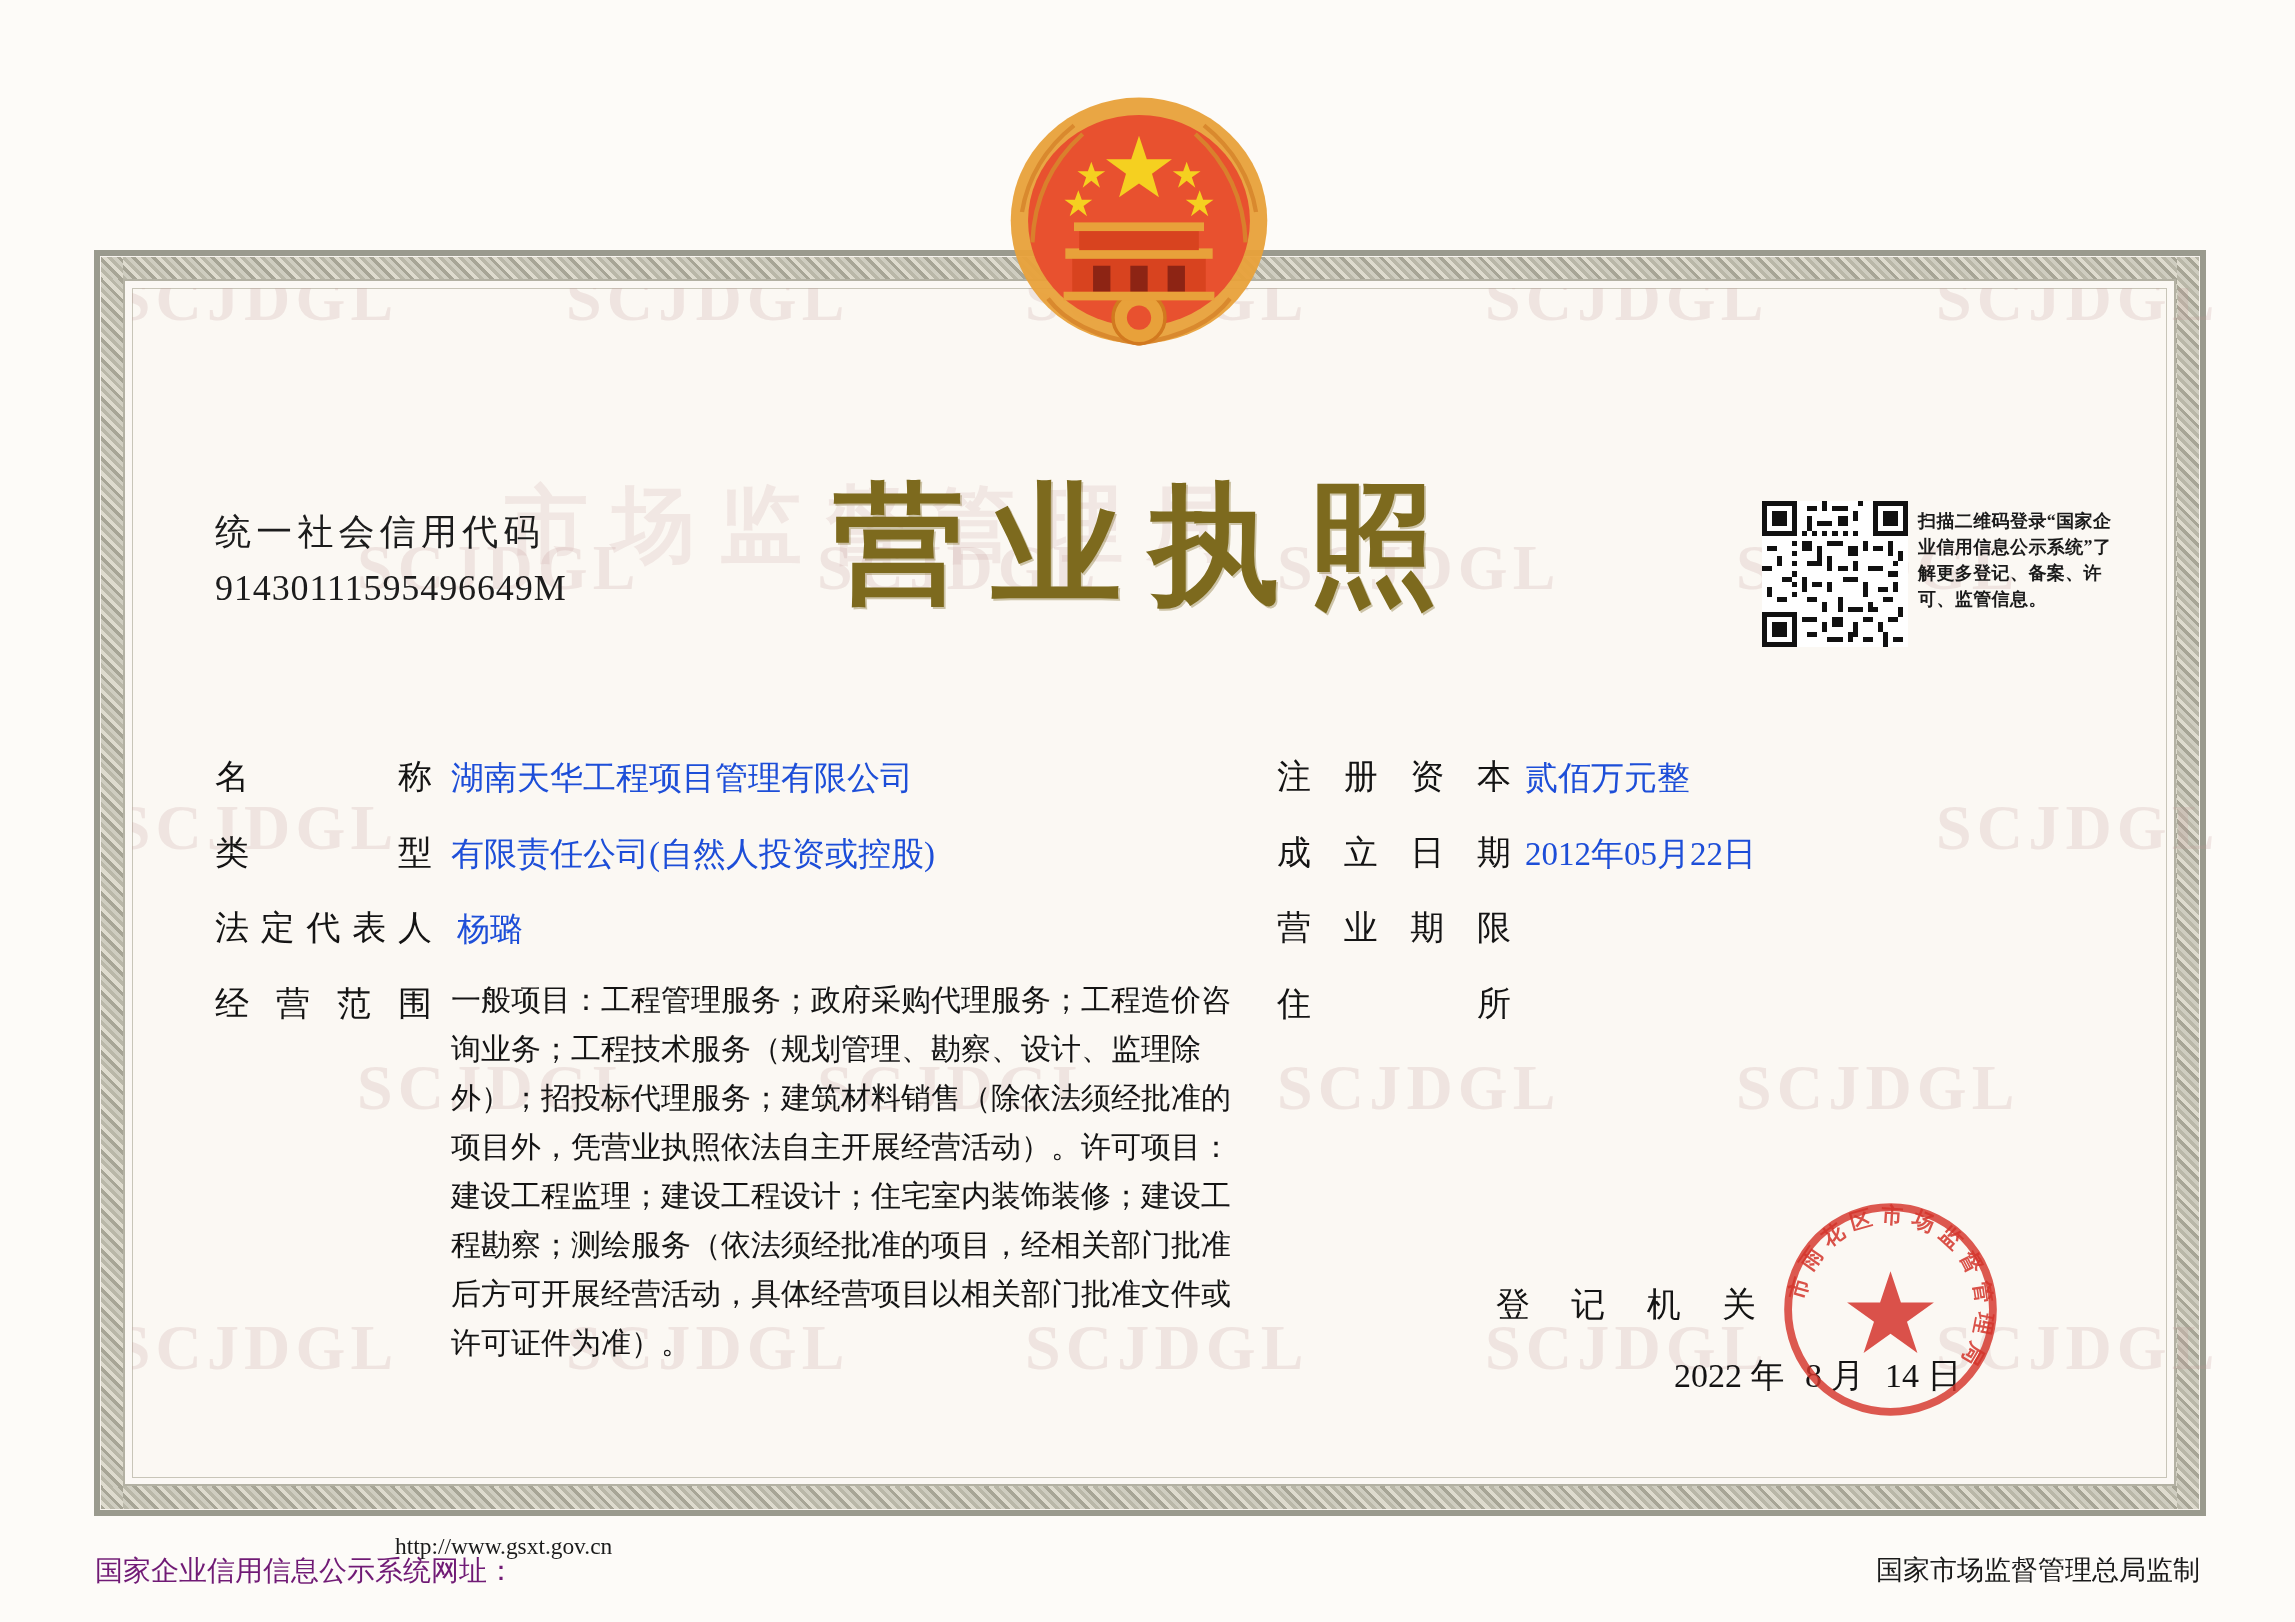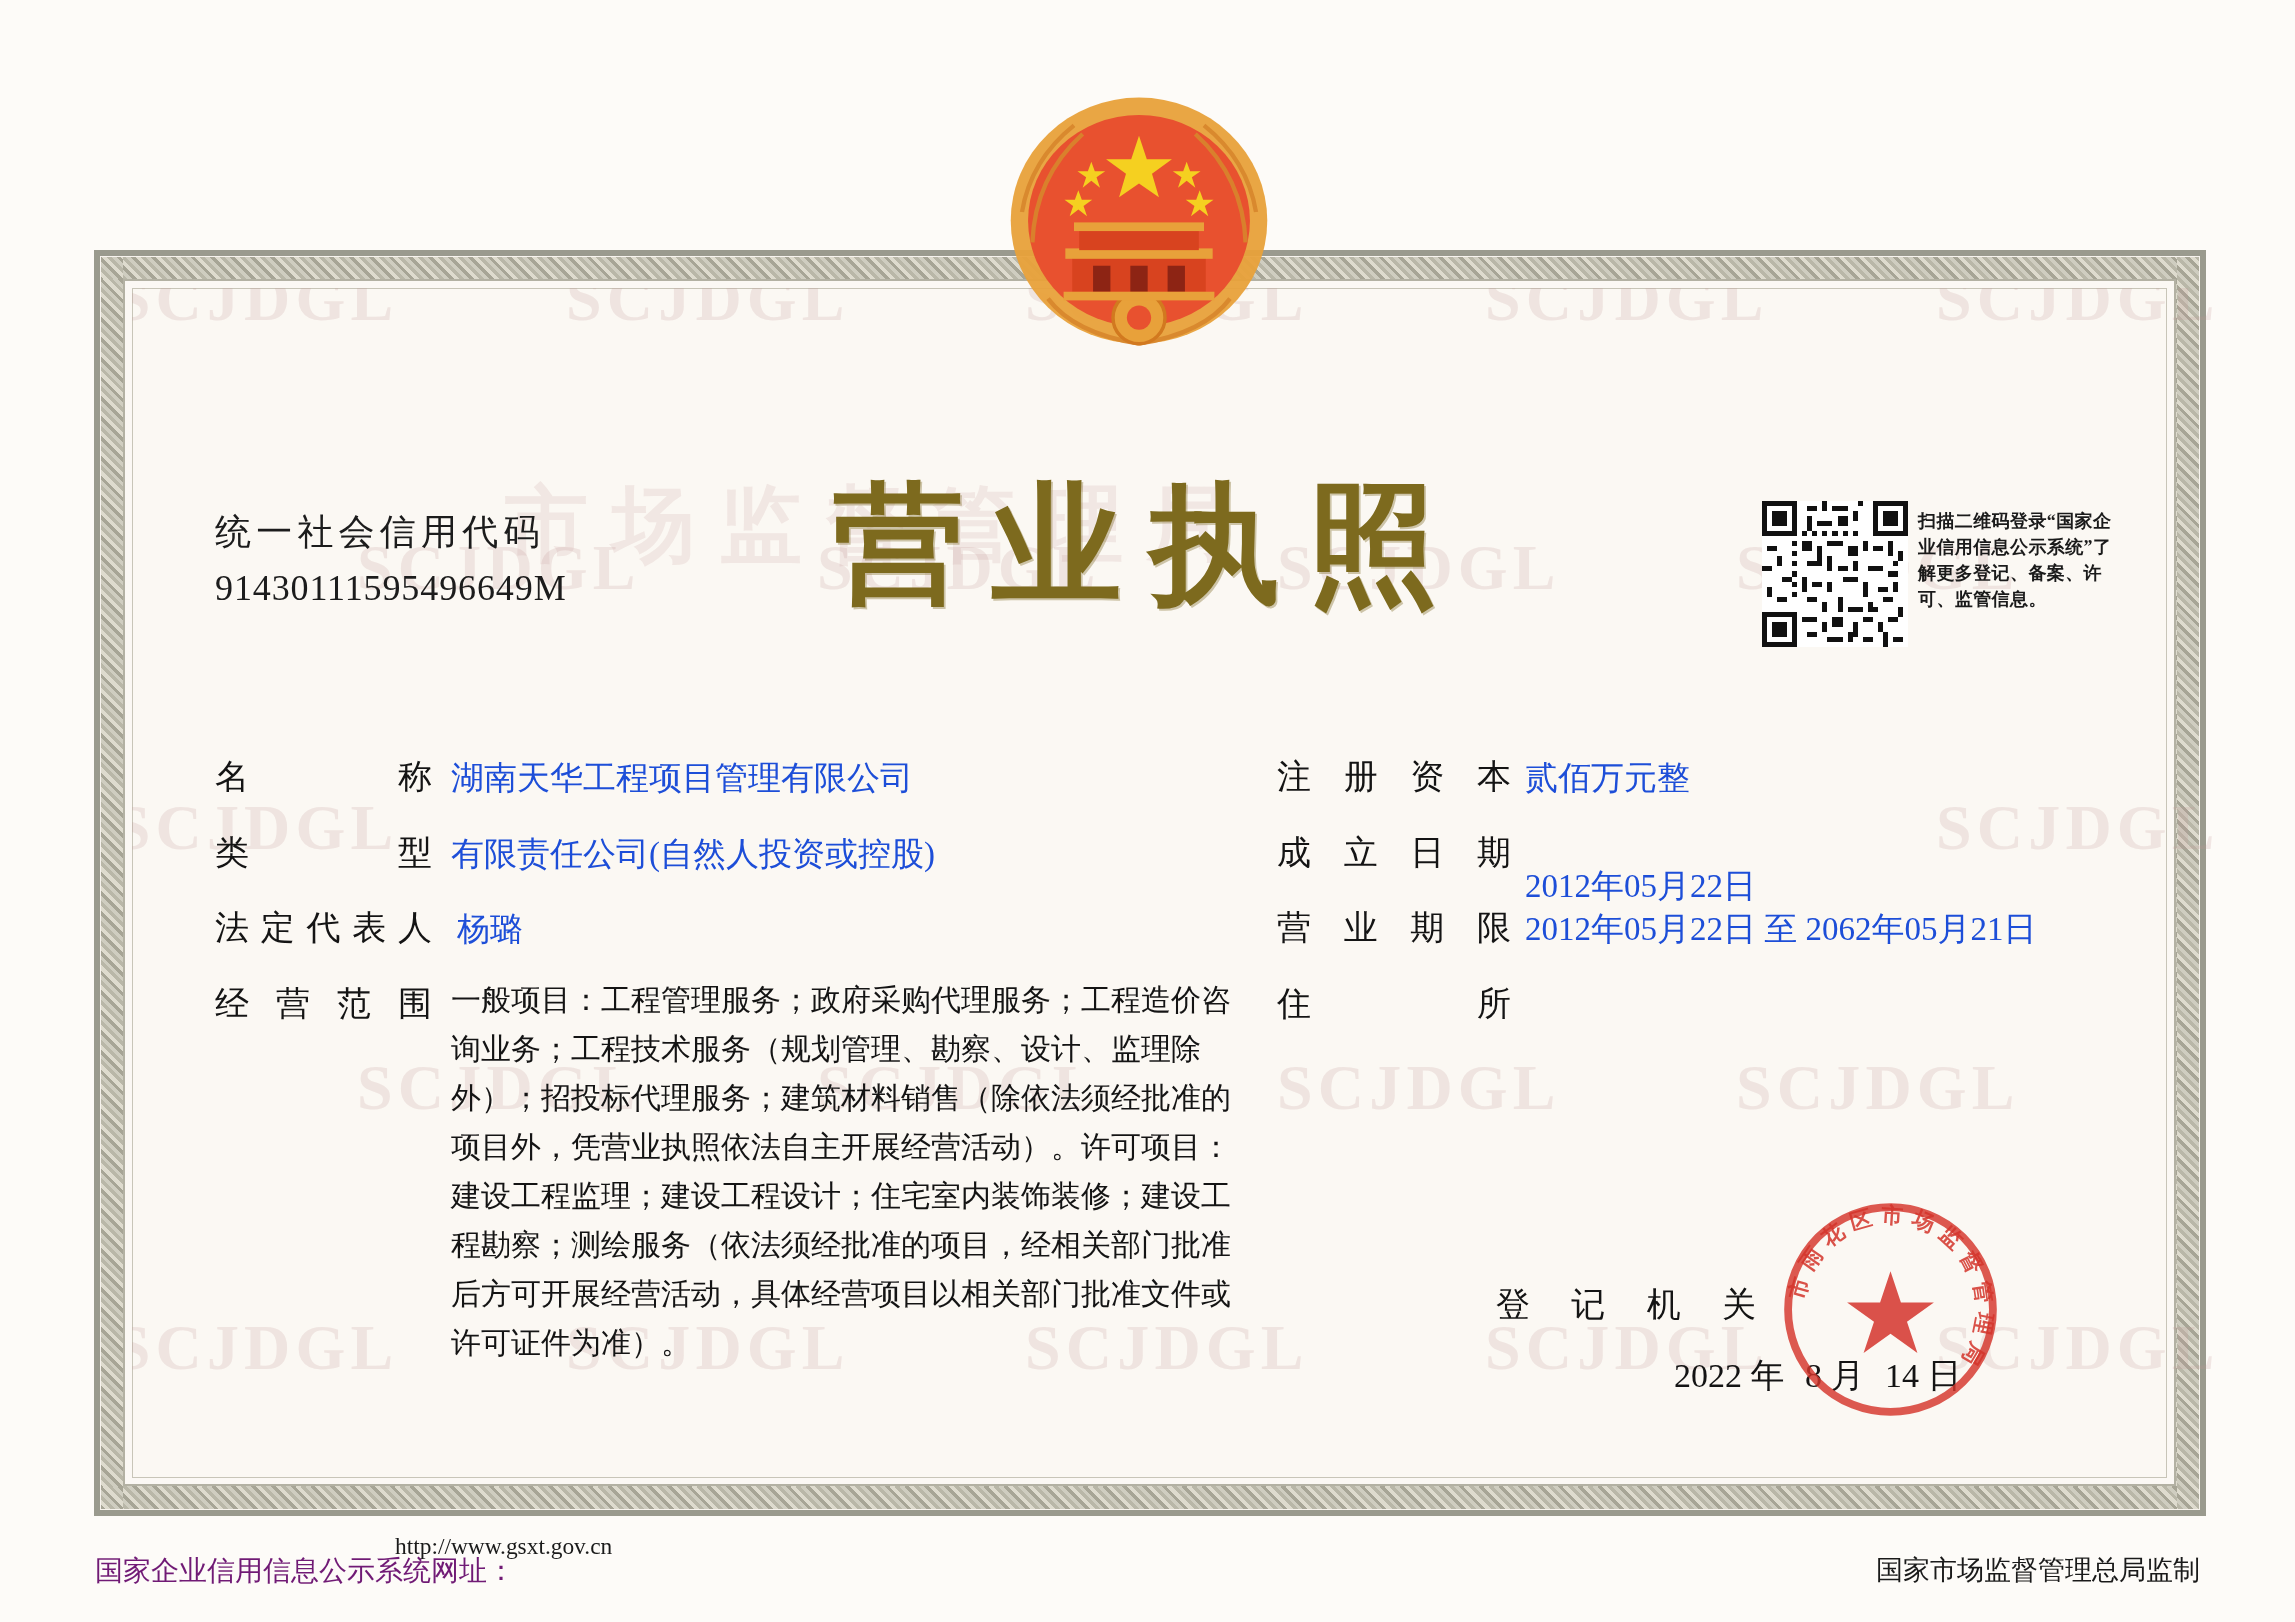--- a/index.html
+++ b/index.html
@@ -457,29 +457,28 @@
     <span>本</span>
   </div>
   <div class="fvalue" style="left:1525px; top:756px;">贰佰万元整</div>
 
   <div class="flabel" style="left:1277px; top:830px; width:234px;">
     <span>成</span>
     <span>立</span>
     <span>日</span>
     <span>期</span>
   </div>
-  <div class="fvalue" style="left:1525px; top:832px;margin-top:32px;">2012年05月22日</div>
+  <div class="fvalue" style="left:1525px; top:832px;">2012年05月22日</div>
 
   <div class="flabel" style="left:1277px; top:905px; width:234px;">
     <span>营</span>
     <span>业</span>
     <span>期</span>
     <span>限</span>
   </div>
-  <div class="fvalue" style="left:1525px; top:907px;">2012年05月22日 至  2062年05月21日</div>
 
   <div class="flabel" style="left:1277px; top:981px; width:234px;">
     <span>住</span>
     <span>所</span>
   </div>
 
   <div class="reg-label">
     <span>登</span>
     <span>记</span>
     <span>机</span>

